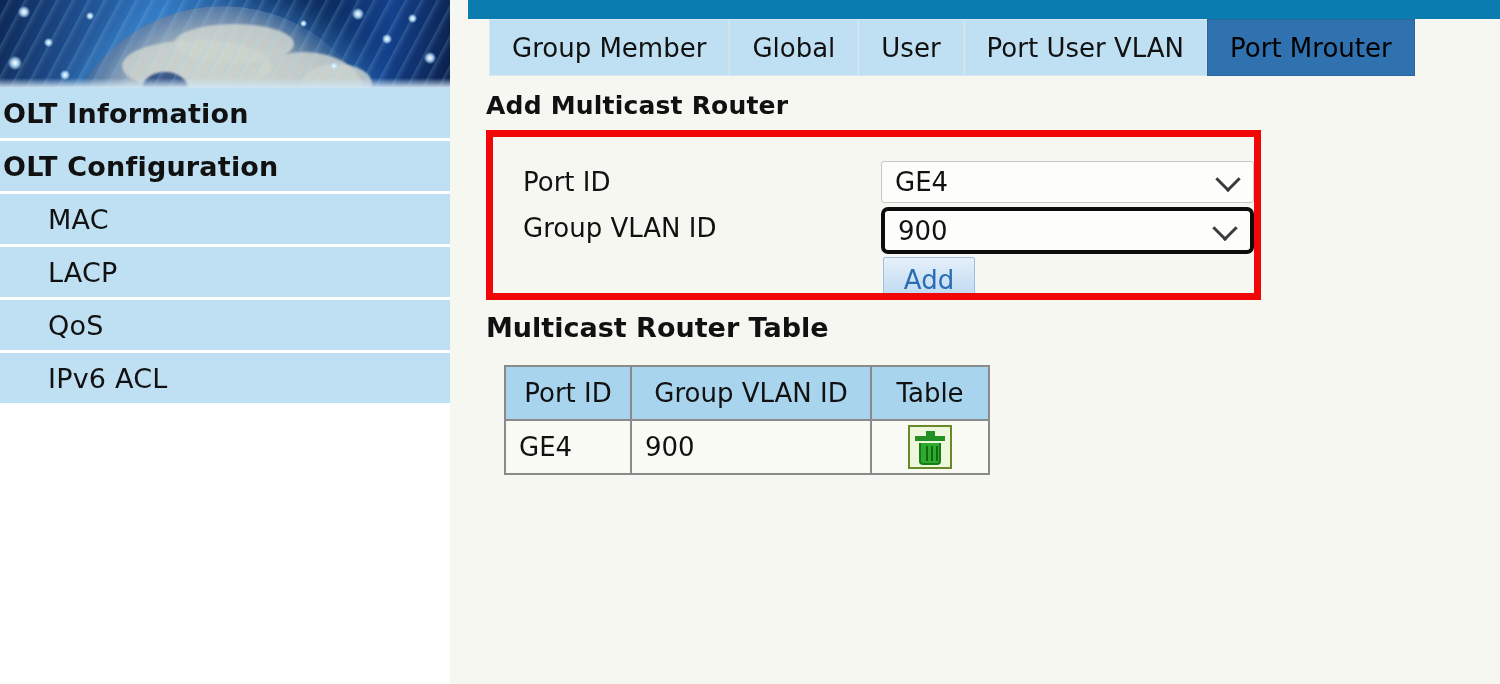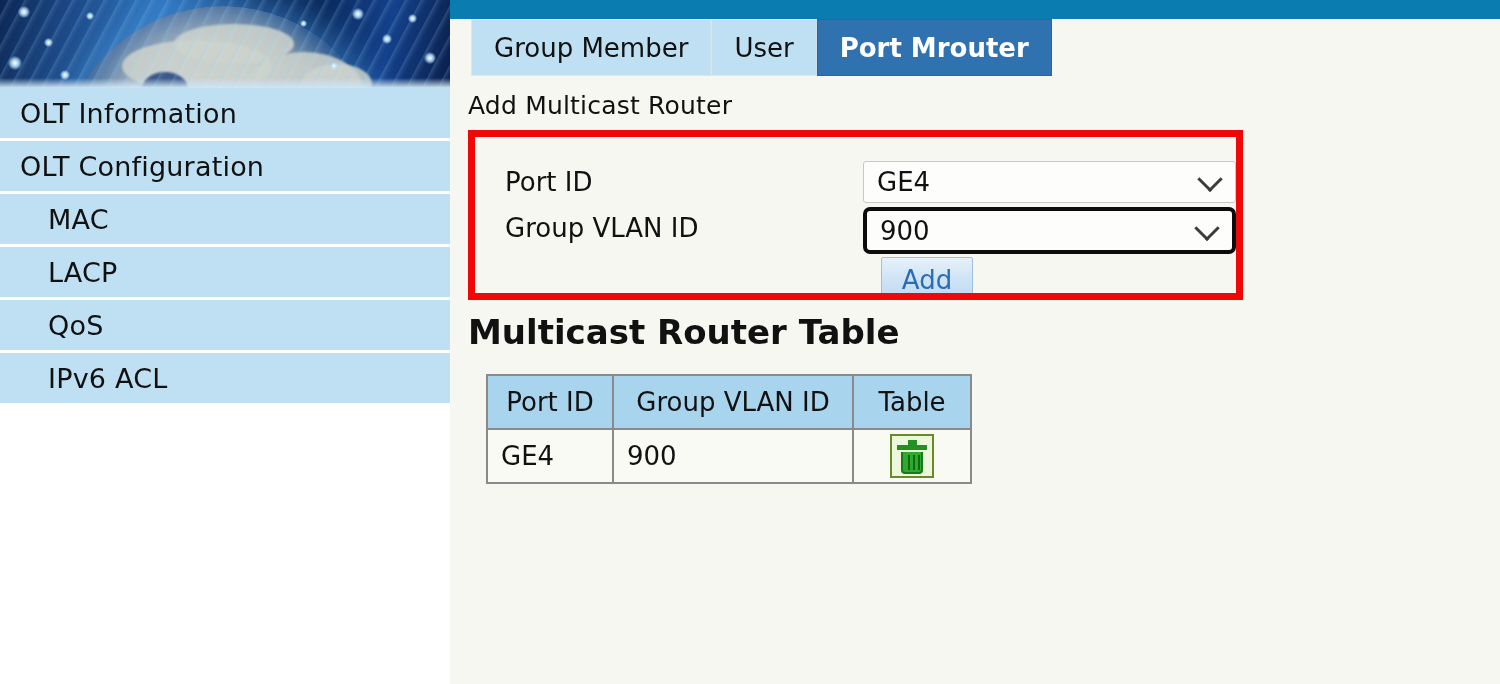--- a/index.html
+++ b/index.html
@@ -90,34 +90,35 @@
     height: 53px;
     background: #bfe0f2;
     color: #111111;
     font-size: 27px;
     display: flex;
     align-items: center;
     border-bottom: 3px solid #ffffff;
     white-space: nowrap;
     letter-spacing: .2px;
   }
-  .menu-item.lvl0 { padding-left: 20px; }
+  .menu-item.lvl0 { padding-left: 3px; font-weight: bold; }
   .menu-item.lvl1 { padding-left: 48px; }
   .menu-item.active {
     background: #2e71b3;
     color: #ffffff;
   }
 
   
   #main {
     flex: 1 1 auto;
     height: 684px;
     position: relative;
     background: #f5f7f0;
     overflow: hidden;
+    padding-left: 18px;
   }
 
   .topbar {
     height: 19px;
     background: #0a7cb0;
     width: 100%;
   }
 
   .tabstrip {
     position: relative;
@@ -136,34 +137,33 @@
     align-items: center;
     justify-content: center;
     padding: 0 22px;
     border: 1px solid #d8e8f2;
     border-right: 1px solid #cfe0ec;
     white-space: nowrap;
     font-weight: 400;
   }
   .tab.active {
     background: #3071b0;
-    color: #ffffff;
+    color: #000000;
     border-color: #2a659e;
-    font-weight: bold;
   }
 
   .content {
     position: relative;
     padding-left: 18px;
     padding-right: 10px;
   }
 
   .section-title {
     font-size: 25px;
-    font-weight: normal;
+    font-weight: bold;
     color: #111111;
     margin: 0 0 10px 0;
     letter-spacing: .2px;
   }
 
   
   .form-box {
     position: relative;
     border: 7px solid #f10707;
     background: #f5f7f0;
@@ -212,37 +212,37 @@
     right: 16px;
     top: 50%;
     width: 18px; height: 18px;
     transform: translateY(-65%) rotate(45deg);
     border-right: 3px solid #3b3b3b;
     border-bottom: 3px solid #3b3b3b;
   }
 
   .add-btn {
     margin-top: 6px;
-    margin-left: 16px;
+    margin-left: 0px;
     width: 92px;
     height: 46px;
     background: linear-gradient(to bottom, #e6f1fa 0%, #cfe3f5 48%, #bcd8f1 100%);
     border: 1px solid #9dc0dd;
     border-radius: 2px;
     color: #2a6db5;
     font-size: 26px;
     display: flex;
     align-items: center;
     justify-content: center;
     cursor: pointer;
   }
 
   
   .tbl-title {
-    font-size: 34px;
+    font-size: 27px;
     font-weight: bold;
     color: #111111;
     margin: 12px 0 22px 0;
   }
   table.mrt {
     border-collapse: collapse;
     margin-left: 18px;
     background: #f8faf3;
   }
   table.mrt th, table.mrt td {
@@ -361,21 +361,27 @@
 
   <div id="main">
 
     <div class="topbar"></div>
 
     <div class="tabstrip" id="tabstrip">
         <div class="tab">
           <span>Group Member</span>
         </div>
         <div class="tab">
+          <span>Global</span>
+        </div>
+        <div class="tab">
           <span>User</span>
+        </div>
+        <div class="tab">
+          <span>Port User VLAN</span>
         </div>
         <div class="tab active">
           <span>Port Mrouter</span>
         </div>
       </div>
 
     <div class="content">
 
       <div class="section-title">Add Multicast Router</div>
 

